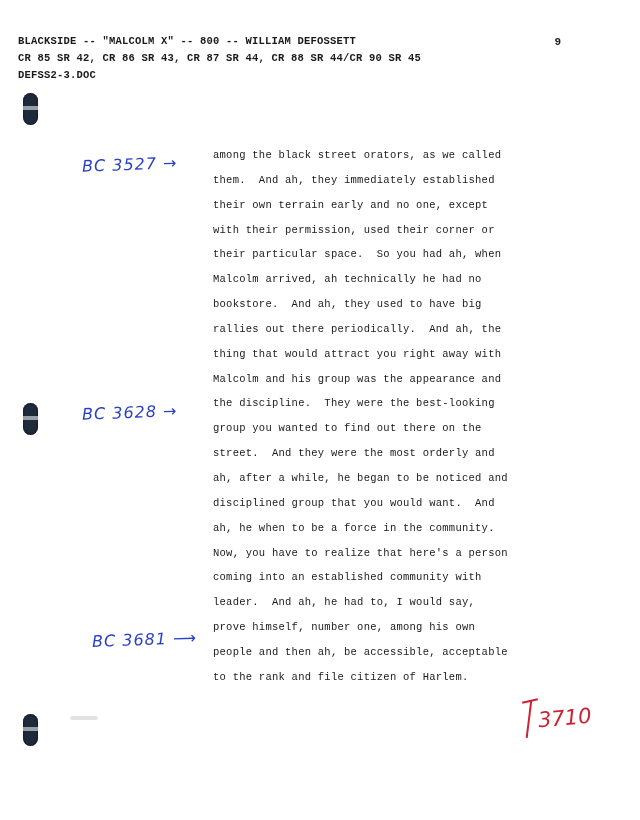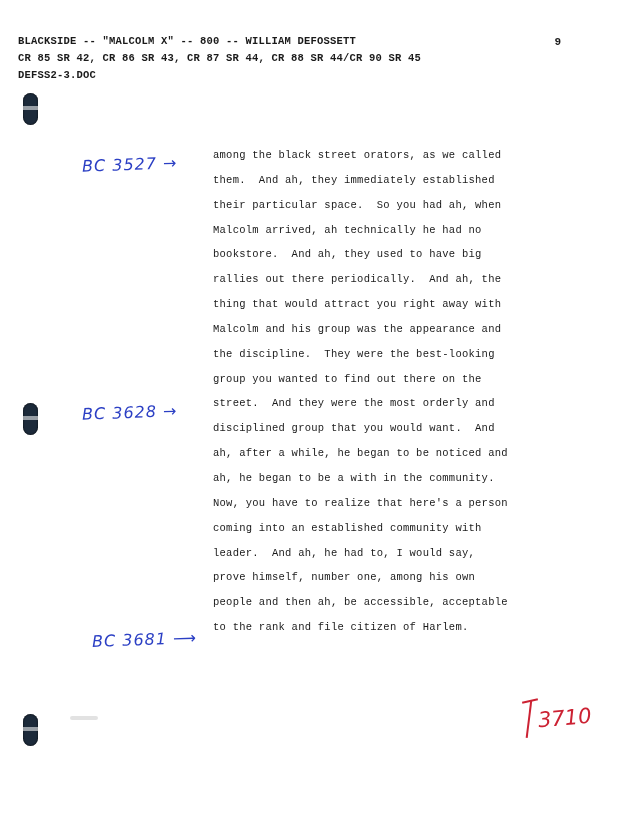--- a/index.html
+++ b/index.html
@@ -155,32 +155,34 @@
 
   <div class="hole hole-1"></div>
   <div class="hole hole-2"></div>
   <div class="hole hole-3"></div>
 
   <div class="smudge"></div>
 
   <div class="body-col">
     <div class="body-line">among the black street orators, as we called</div>
     <div class="body-line">them.  And ah, they immediately established</div>
+    <div class="body-line">their own terrain early and no one, except</div>
+    <div class="body-line">with their permission, used their corner or</div>
     <div class="body-line">their particular space.  So you had ah, when</div>
     <div class="body-line">Malcolm arrived, ah technically he had no</div>
     <div class="body-line">bookstore.  And ah, they used to have big</div>
     <div class="body-line">rallies out there periodically.  And ah, the</div>
     <div class="body-line">thing that would attract you right away with</div>
     <div class="body-line">Malcolm and his group was the appearance and</div>
     <div class="body-line">the discipline.  They were the best-looking</div>
     <div class="body-line">group you wanted to find out there on the</div>
     <div class="body-line">street.  And they were the most orderly and</div>
+    <div class="body-line">ah, after a while, he began to be noticed and</div>
     <div class="body-line">disciplined group that you would want.  And</div>
-    <div class="body-line">ah, after a while, he began to be noticed and</div>
-    <div class="body-line">ah, he began to be a with in the community.</div>
+    <div class="body-line">ah, he when to be a force in the community.</div>
     <div class="body-line">Now, you have to realize that here's a person</div>
     <div class="body-line">coming into an established community with</div>
     <div class="body-line">leader.  And ah, he had to, I would say,</div>
     <div class="body-line">prove himself, number one, among his own</div>
     <div class="body-line">people and then ah, be accessible, acceptable</div>
     <div class="body-line">to the rank and file citizen of Harlem.</div>
   </div>
 
   <div class="annot annot-1">
     <span>BC 3527</span>

